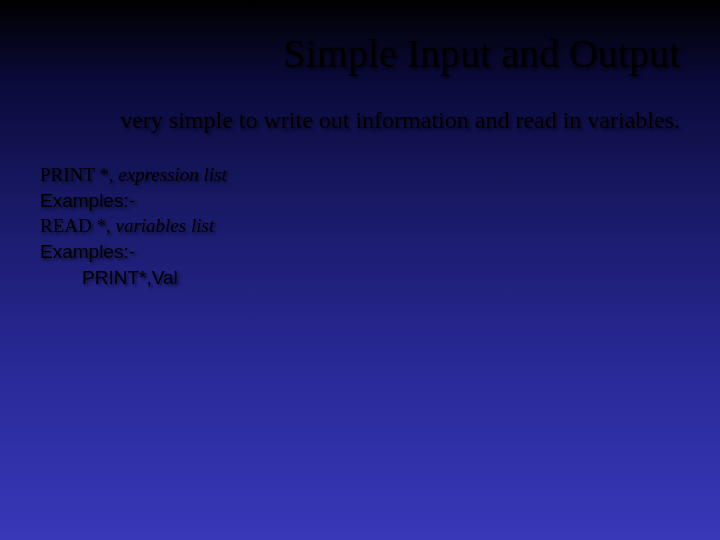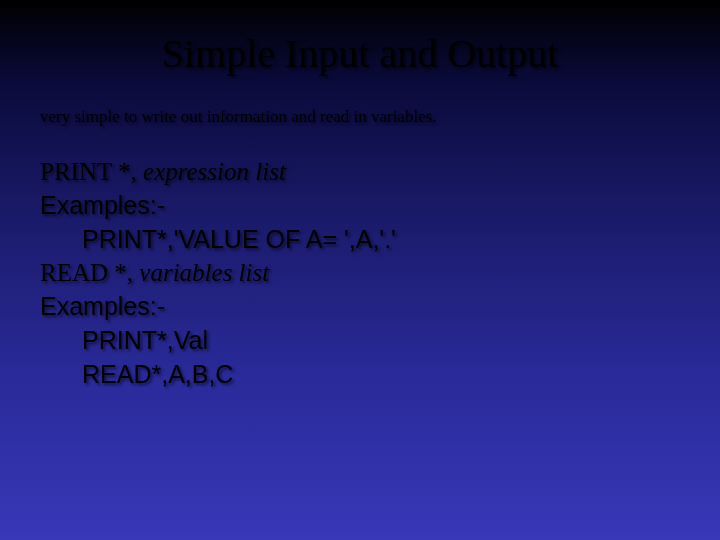--- a/index.html
+++ b/index.html
@@ -15,32 +15,33 @@
     color: #000000;
   }
   .slide {
     padding: 30px 40px 40px 40px;
     box-sizing: border-box;
     width: 100%;
     height: 100%;
   }
   .title {
     font-size: 40px;
-    text-align: center;
+    text-align: right;
     margin: 0 0 30px 0;
     font-weight: normal;
     text-shadow: 2px 2px 3px rgba(0,0,0,0.6);
   }
   .intro {
-    font-size: 17px;
+    font-size: 24px;
     margin-bottom: 28px;
     text-shadow: 2px 2px 3px rgba(0,0,0,0.6);
+    text-align: right;
   }
   .body-line {
-    font-size: 25px;
+    font-size: 19px;
     line-height: 1.35;
     text-shadow: 2px 2px 3px rgba(0,0,0,0.6);
   }
   .code {
     font-family: Liberation Sans, sans-serif;
   }
   .italic {
     font-style: italic;
   }
   .indent {
@@ -56,25 +57,23 @@
 
   <div class="intro">very simple to write out information and read in variables.</div>
 
   <div class="body-line">
     <span>PRINT *, </span><span class="italic">expression list</span>
   </div>
 
   <div class="body-line code">Examples:-</div>
 
 
-  <div class="body-line code indent">PRINT*,'VALUE OF A= ',A,'.'</div>
 
   <div class="body-line">
     <span>READ *, </span><span class="italic">variables list</span>
   </div>
 
   <div class="body-line code">Examples:-</div>
 
   <div class="body-line code indent">PRINT*,Val</div>
 
-  <div class="body-line code indent">READ*,A,B,C</div>
 
 </div>
 
 </body></html>

